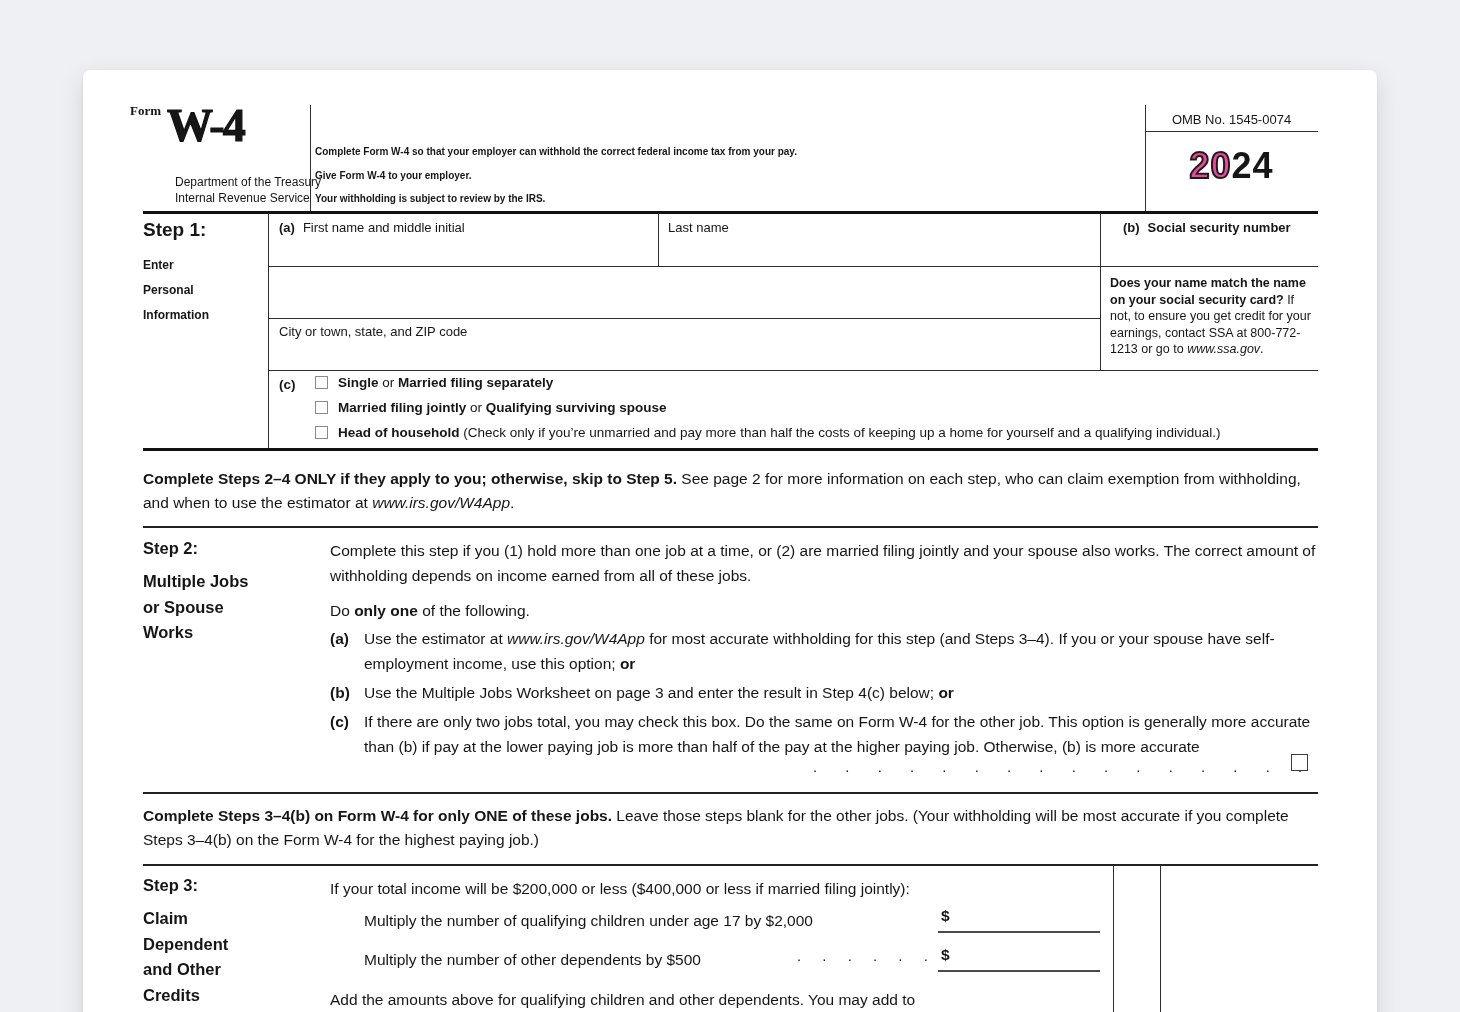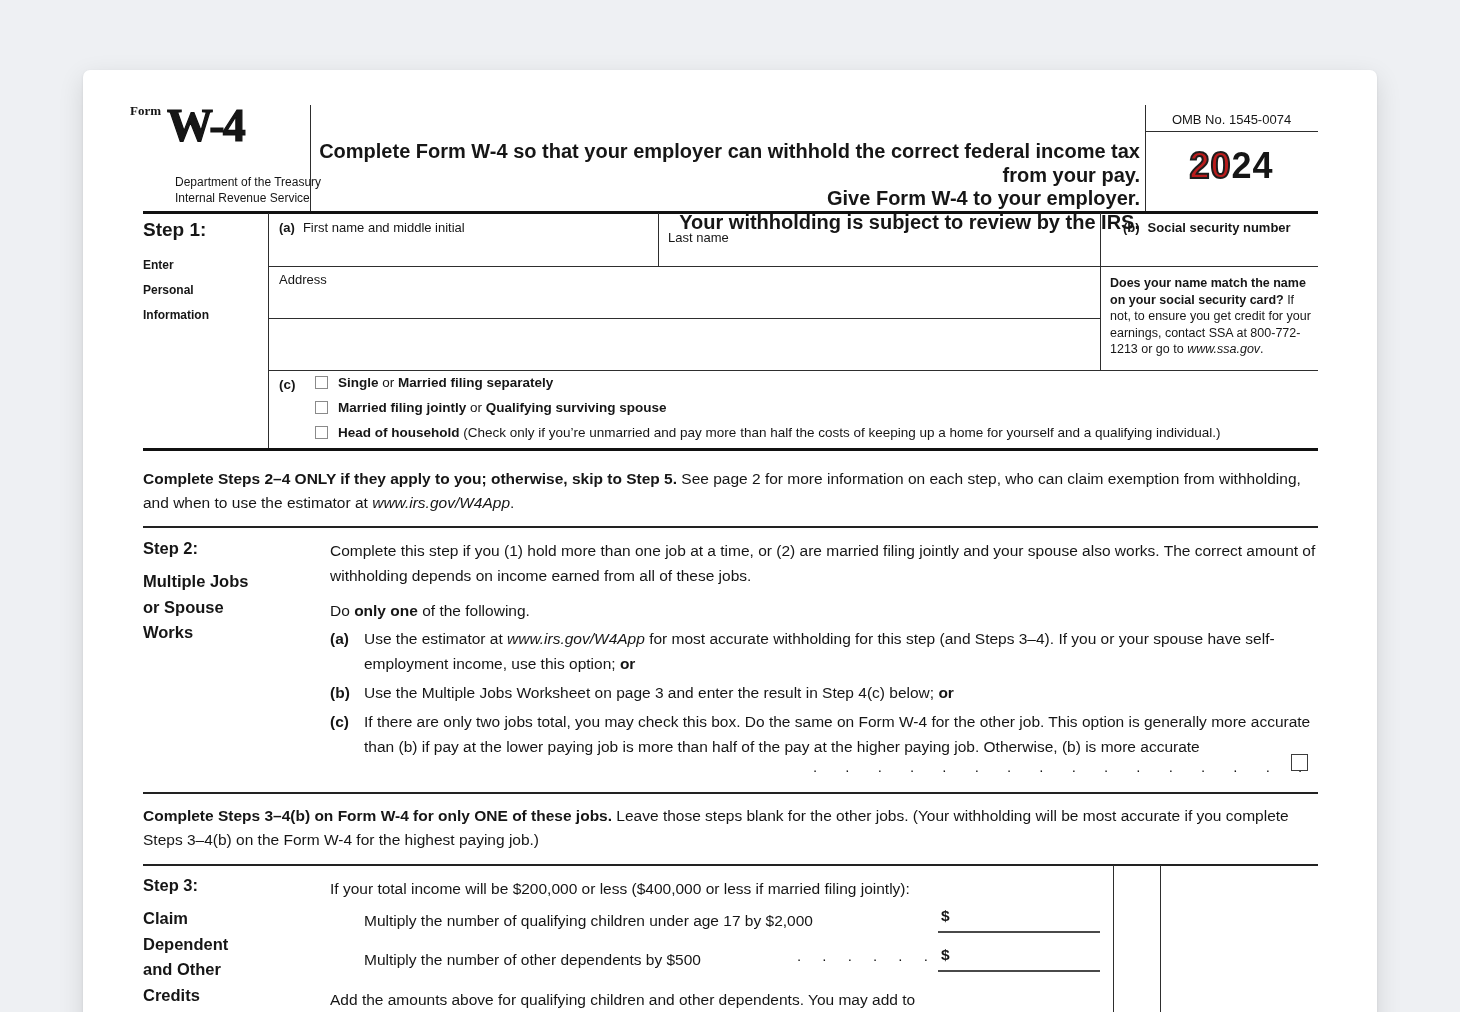--- a/index.html
+++ b/index.html
@@ -13,24 +13,24 @@
   .b { font-weight:bold; }
   .i { font-style:italic; }
   .hline { background:#2e2e2e; height:1px; }
   .heavy { background:#111; height:2.5px; }
   .rule  { background:#222; height:2px; }
   .vline { background:#2e2e2e; width:1px; }
   .form-word { font-size:13px; font-weight:bold; padding-bottom:5px; }
   .form-number { font-size:46px; font-weight:bold; letter-spacing:-2px; -webkit-text-stroke:1.2px #111; line-height:1; padding-left:6px; }
   .dept { font-size:12px; line-height:16px; }
   .main-title { font-size:25px; font-weight:bold; text-align:center; letter-spacing:-0.3px; }
-  .subline { font-size:20px; font-weight:bold; text-align:right; line-height:23.5px; }
+  .subline { font-size:10px; font-weight:bold; text-align:left; line-height:23.5px; }
   .omb { font-size:13px; text-align:center; }
   .year { font-size:36px; font-weight:bold; text-align:center; letter-spacing:1px; line-height:1; }
-  .year-outline { color:#b91c1c; -webkit-text-stroke:2px #1c1c1c; }
+  .year-outline { color:#ec4899; -webkit-text-stroke:2px #1c1c1c; }
   .step-big { font-size:19px; font-weight:bold; }
   .step-sub-big { font-size:12px; font-weight:bold; line-height:25px; }
   .step-md { font-size:16.5px; font-weight:bold;text-align:right; }
   .step-sub-md { font-size:16.5px; font-weight:bold; line-height:25.5px; }
   .fld { font-size:13px; }
   .fld .tag { font-weight:bold; padding-right:8px; }
   .note-box { font-size:12.5px; line-height:16.5px; }
   .opt { font-size:13.5px; white-space:nowrap; }
   .cb-sm { width:13px; height:13px; border:1.5px solid #8a8a8a; background:#fff; }
   .cb-lg { width:17px; height:17px; border:1.5px solid #3c3c3c; background:#fff; }
@@ -85,28 +85,28 @@
     <div class="abs vline" style="left:185px; top:143px; height:235px;"></div>
     <div class="abs hline" style="left:185px; top:196px; width:1050px;"></div>
     <div class="abs hline" style="left:185px; top:248px; width:832px;"></div>
     <div class="abs hline" style="left:185px; top:300px; width:1050px;"></div>
     <div class="abs vline" style="left:575px; top:143px; height:53px;"></div>
     <div class="abs vline" style="left:1017px; top:143px; height:157px;"></div>
 
     <div class="abs fld" style="left:196px; top:150px; width:370px; height:44px;">
       <span class="tag">(a)</span><span>First name and middle initial</span>
     </div>
-    <div class="abs fld" style="left:585px; top:150px; width:420px; height:44px;margin-top:10px;">
+    <div class="abs fld" style="left:585px; top:150px; width:420px; height:44px;">
       <span>Last name</span>
     </div>
     <div class="abs fld b" style="left:1027px; top:150px; width:205px; height:44px;margin-left:13px;">
       <span class="tag">(b)</span><span>Social security number</span>
     </div>
-    <div class="abs fld" style="left:196px; top:202px; width:800px; height:44px;">
-      <span>Address</span>
+    <div class="abs fld" style="left:196px; top:254px; width:800px; height:44px;">
+      <span>City or town, state, and ZIP code</span>
     </div>
 
     <div class="abs note-box" style="left:1027px; top:205px; width:206px;">
       <span class="b">Does your name match the name on your social security card?</span><span> If not, to ensure you get credit for your earnings, contact SSA at 800-772-1213 or go to </span><span class="i">www.ssa.gov</span><span>.</span>
     </div>
 
     <div class="abs opt b" style="left:196px; top:307px;">(c)</div>
 
     <div class="abs cb-sm" style="left:232px; top:306px;"></div>
     <div class="abs opt" style="left:255px; top:305px;">

